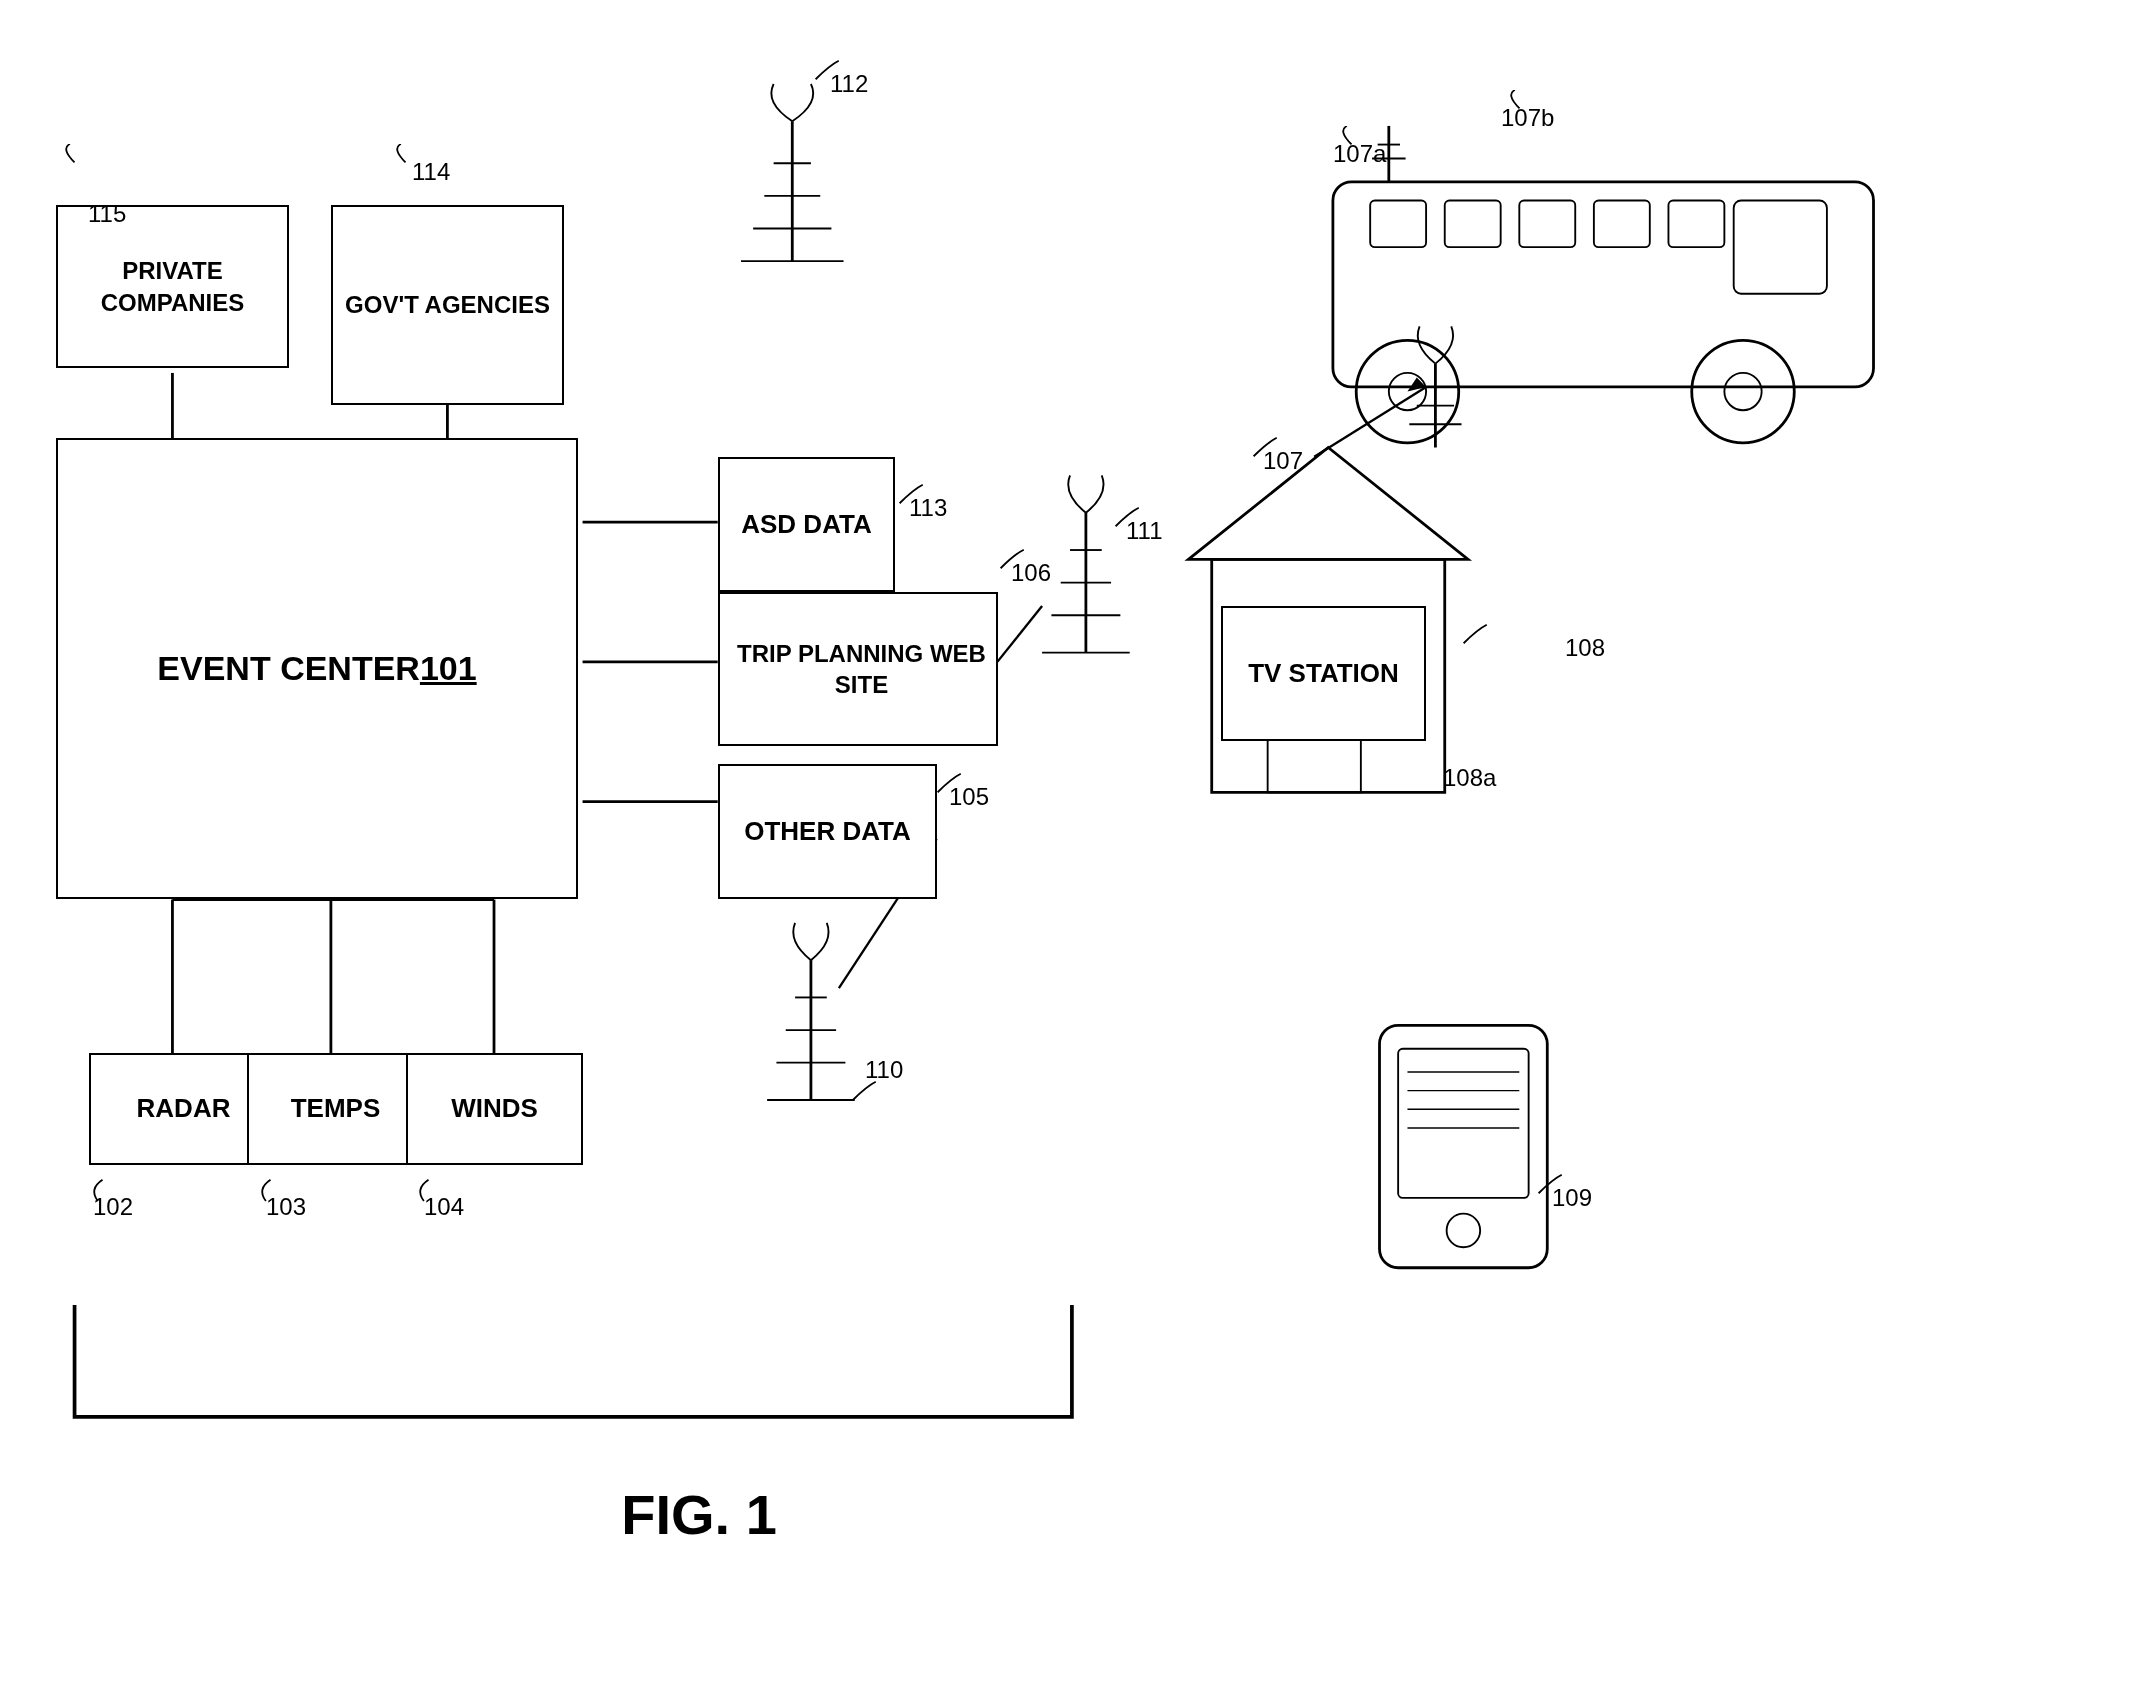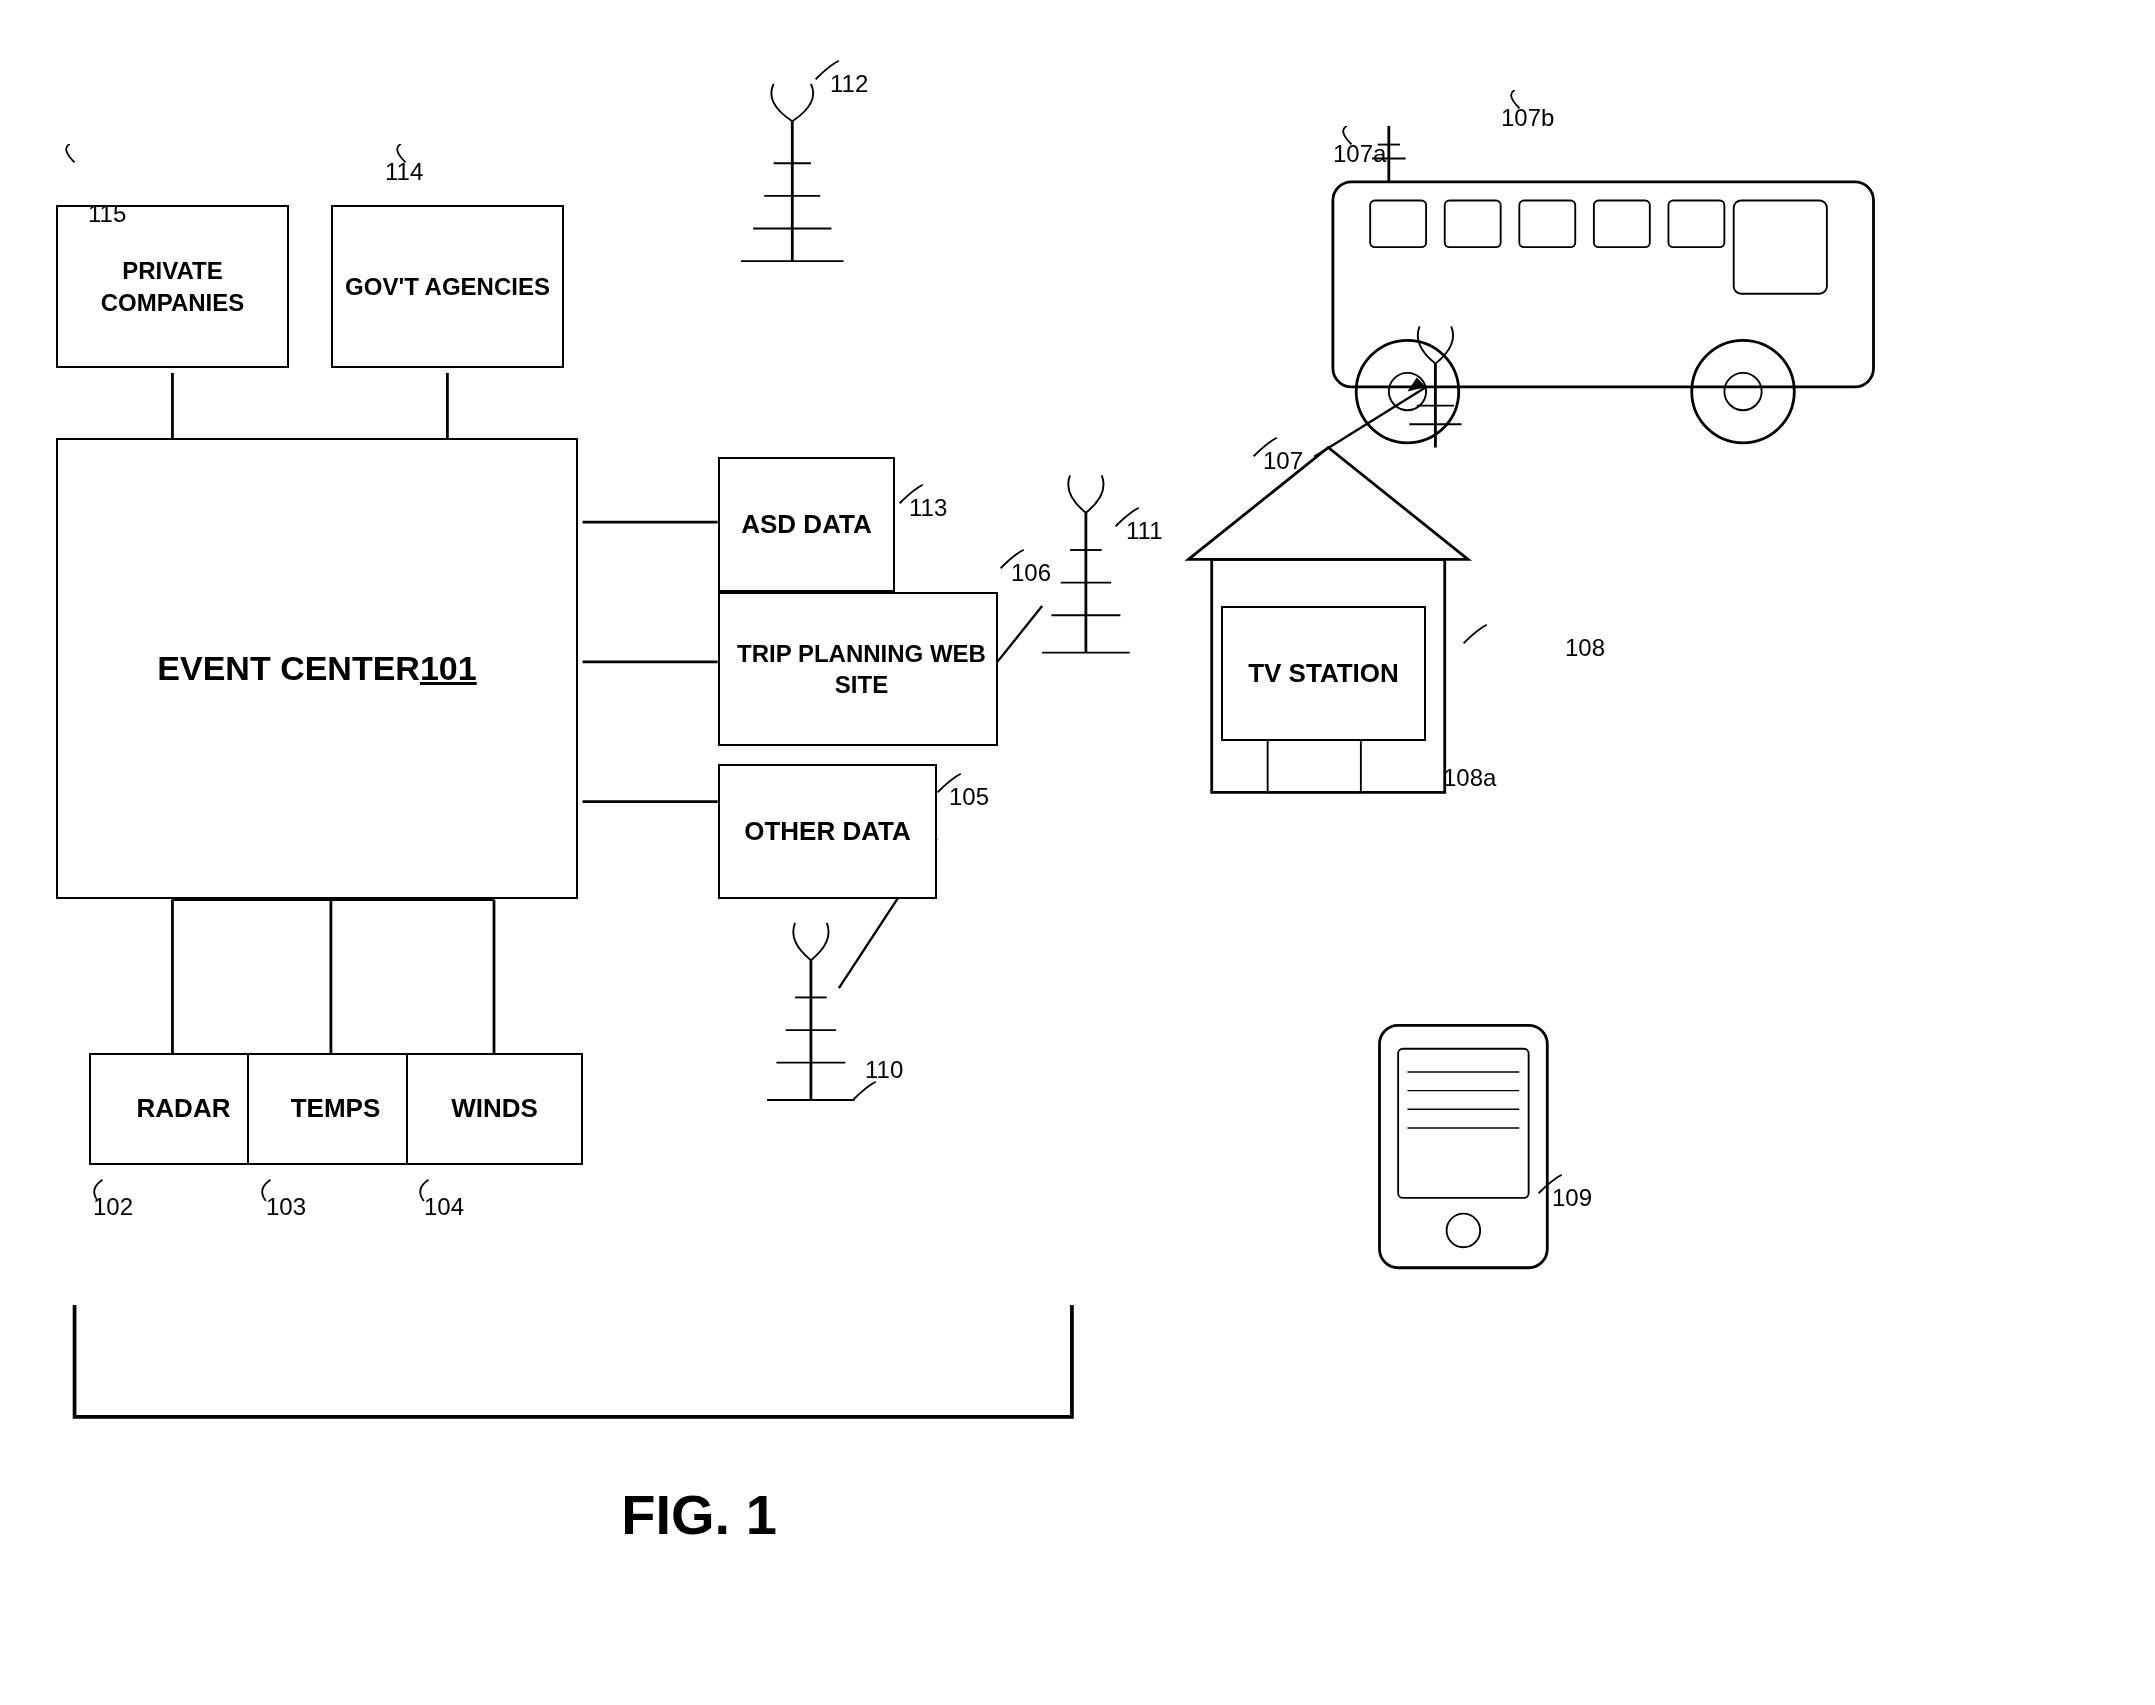--- a/index.html
+++ b/index.html
@@ -157,26 +157,26 @@
     <span>PRIVATE
 COMPANIES</span>
   </div>
 
   <div class="ref-label" style="left:88px; top:158px;margin-top:42px;">115</div>
 
   <svg style="position:absolute;left:56px;top:144px;width:37px;height:23px;" viewBox="0 0 40 25" width="37" height="23">
     <path d="M20,20 Q5,5 15,0" stroke="#000" stroke-width="2" fill="none"></path>
   </svg>
 
-  <div class="box" style="left:331px; top:205px; width:233px; height:163px; font-size:24px;">
+  <div class="box" style="left:331px; top:205px; width:233px; height:200px; font-size:24px;">
     <span>GOV'T
 AGENCIES</span>
   </div>
 
-  <div class="ref-label" style="left:385px; top:158px;">114</div>
+  <div class="ref-label" style="left:412px; top:158px;">114</div>
   <svg style="position:absolute;left:387px;top:144px;width:37px;height:23px;" viewBox="0 0 40 25" width="37" height="23">
     <path d="M20,20 Q5,5 15,0" stroke="#000" stroke-width="2" fill="none"></path>
   </svg>
 
   <div class="box" style="left:56px; top:438px; width:522px; height:461px; font-size:34px; flex-direction:row;">
     <span>EVENT CENTER</span>
     <span style="text-decoration:underline; font-size:34px;">101</span>
   </div>
 
   <div class="box" style="left:718px; top:457px; width:177px; height:135px; font-size:26px;">

